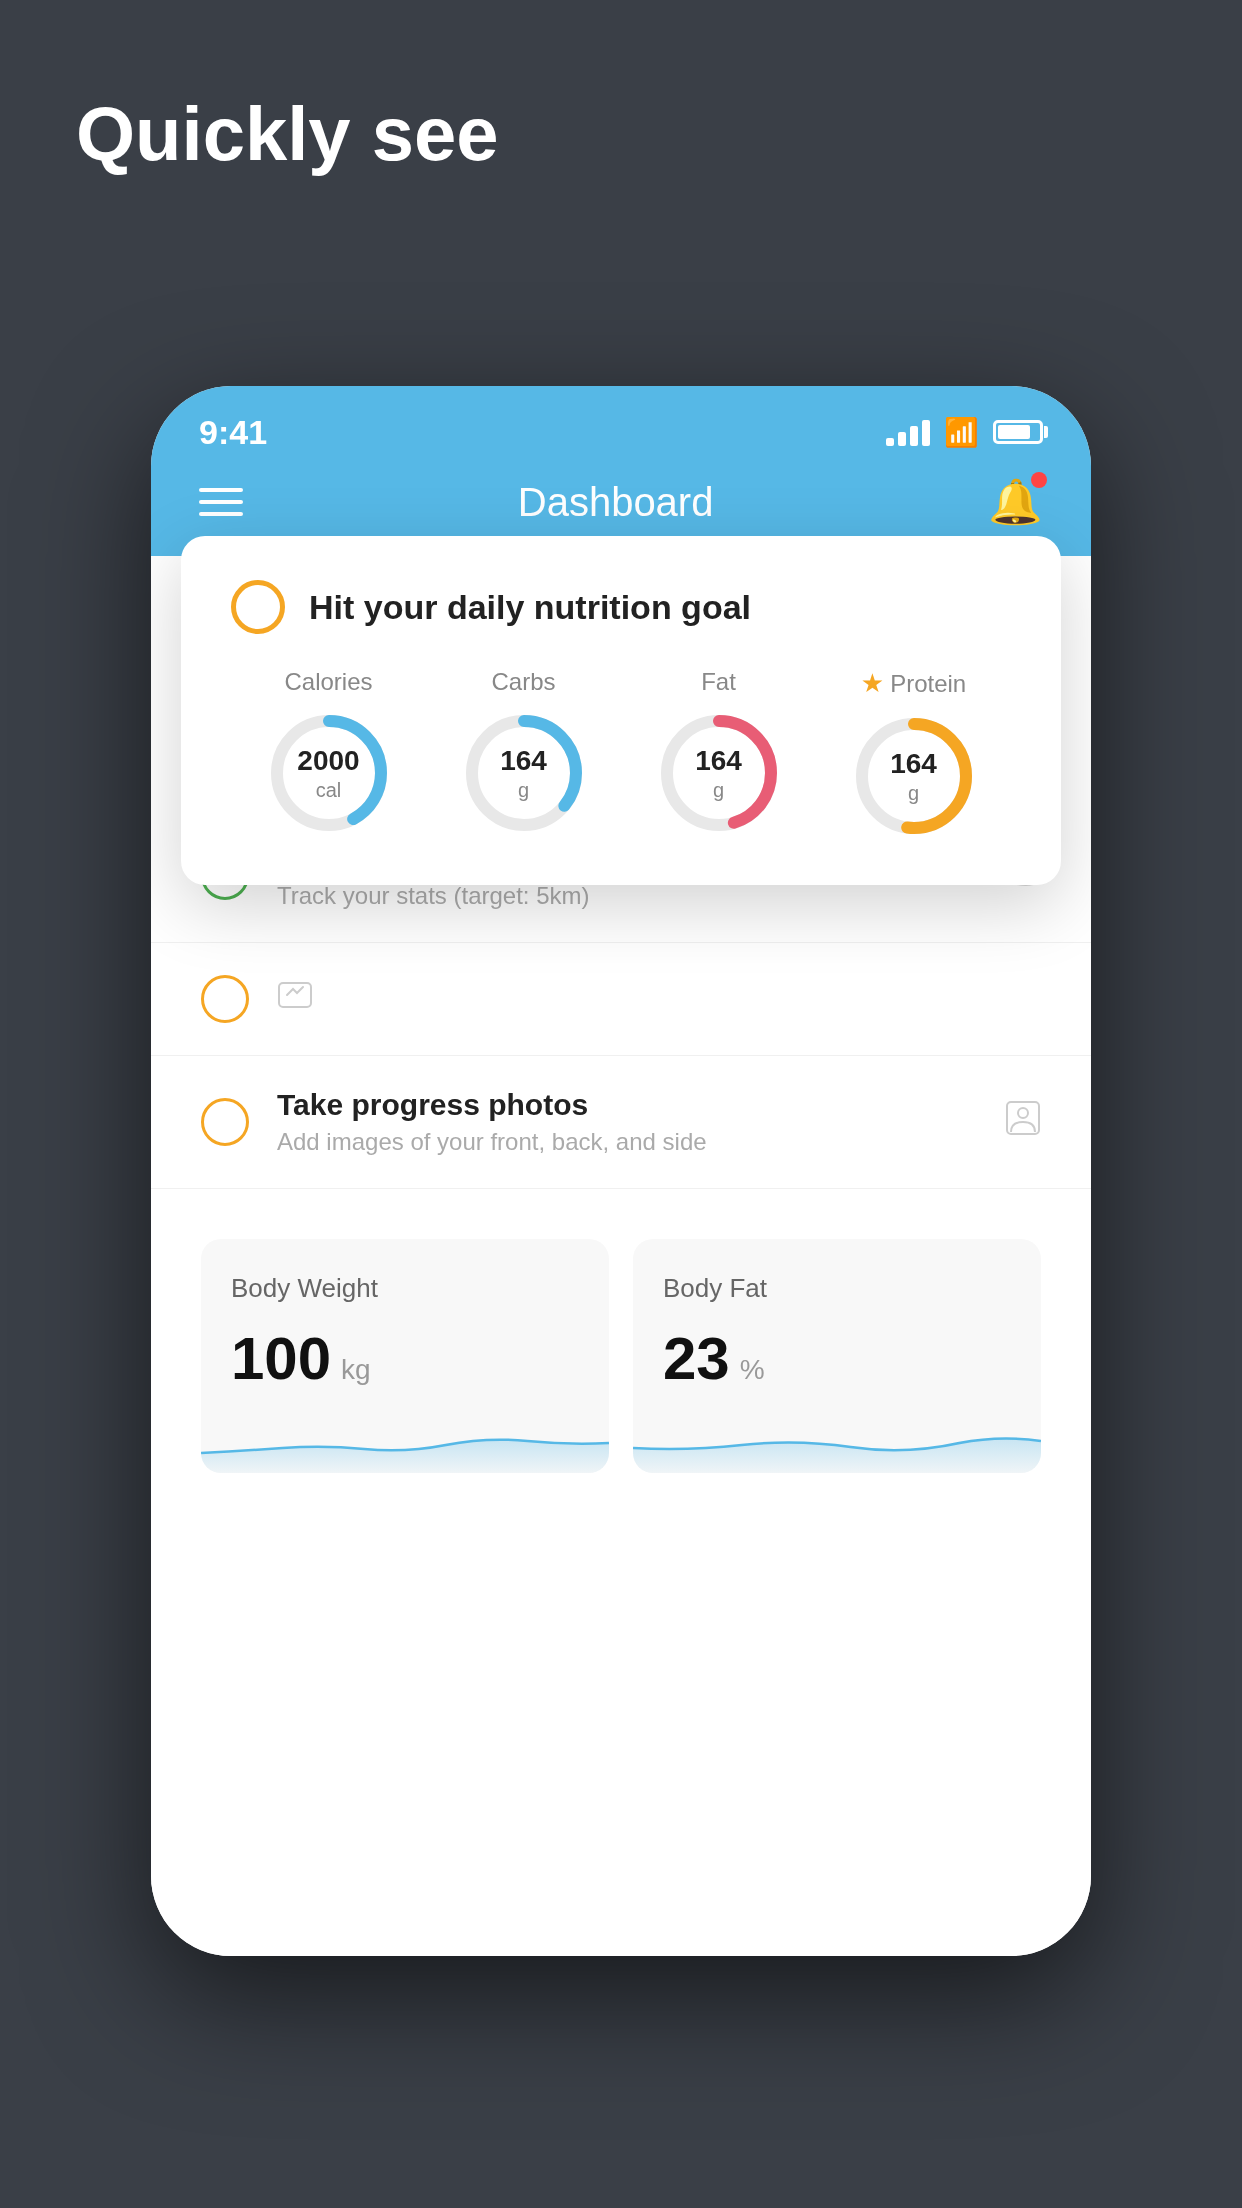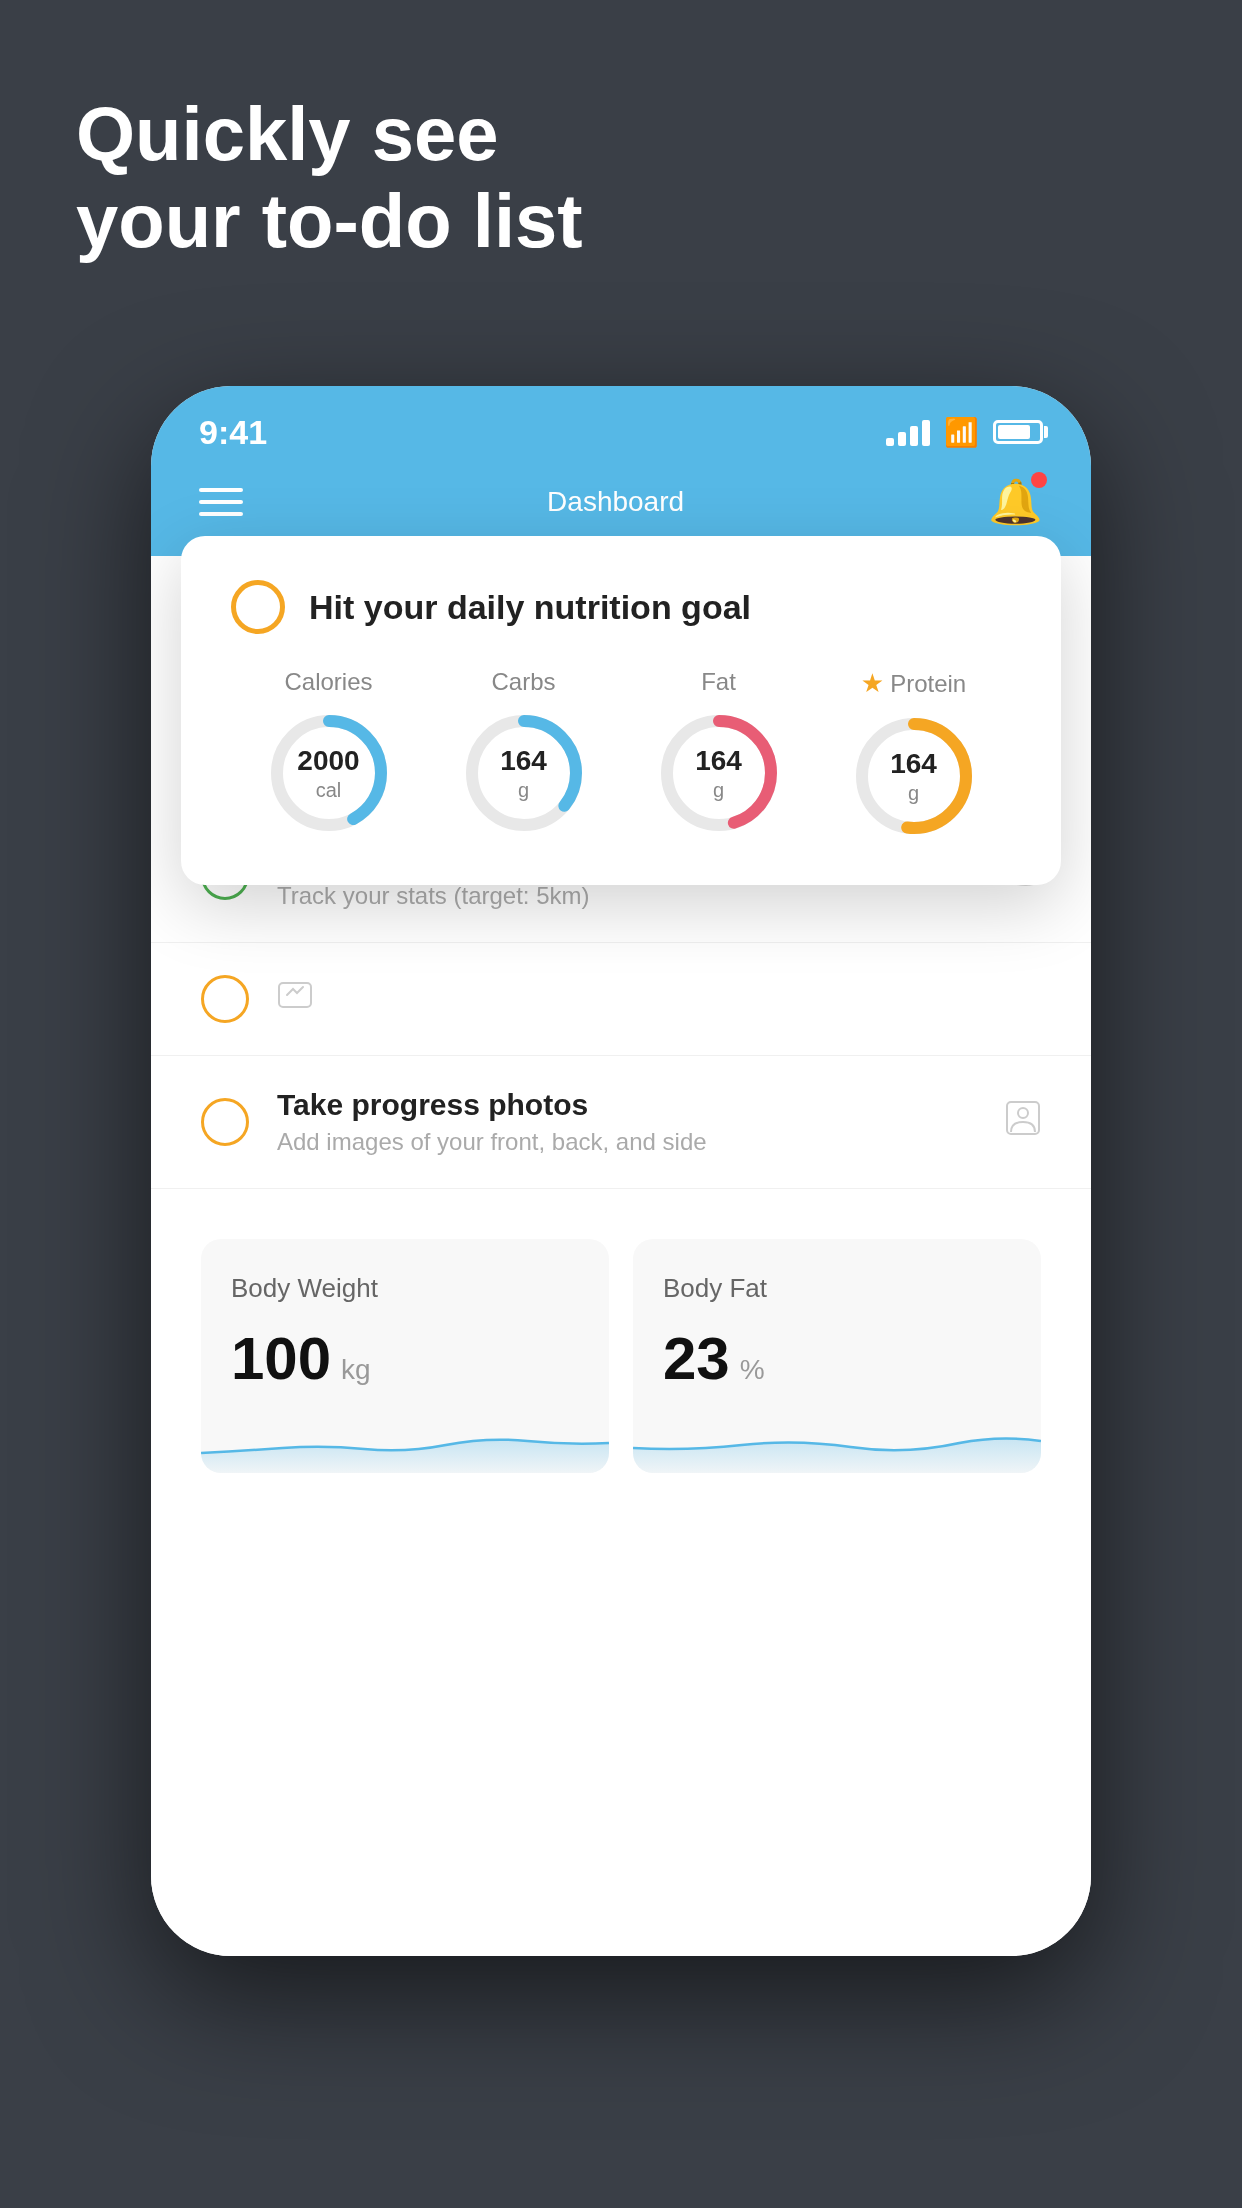--- a/index.html
+++ b/index.html
@@ -122,21 +122,21 @@
     }
     .hamburger span {
       display: block;
       width: 44px;
       height: 4px;
       background: white;
       border-radius: 2px;
     }
     .nav-title {
       color: white;
-      font-size: 28px;
+      font-size: 40px;
       font-weight: 500;
     }
     .bell-icon {
       position: relative;
       font-size: 44px;
       color: white;
     }
     .bell-dot {
       position: absolute;
       top: -4px;
@@ -370,21 +370,21 @@
     .progress-graph svg {
       width: 100%;
       height: 100%;
     }
   </style>
 </head>
 <body>
 
 <div class="bg-headline">
   <span>Quickly see</span><br>
-  <span>your to-do list</span><br>
+  <br>
 </div>
 
 <div class="phone-wrapper">
   <div class="phone">
 
     <div class="status-bar">
       <span class="status-time">9:41</span>
       <div class="status-icons">
         <div class="signal-bars">
           <span style="height:8px"></span>

